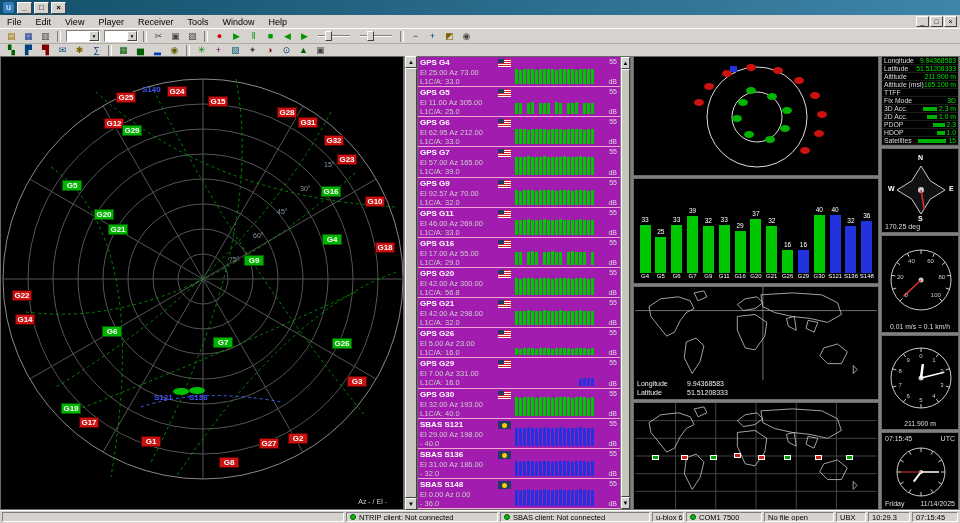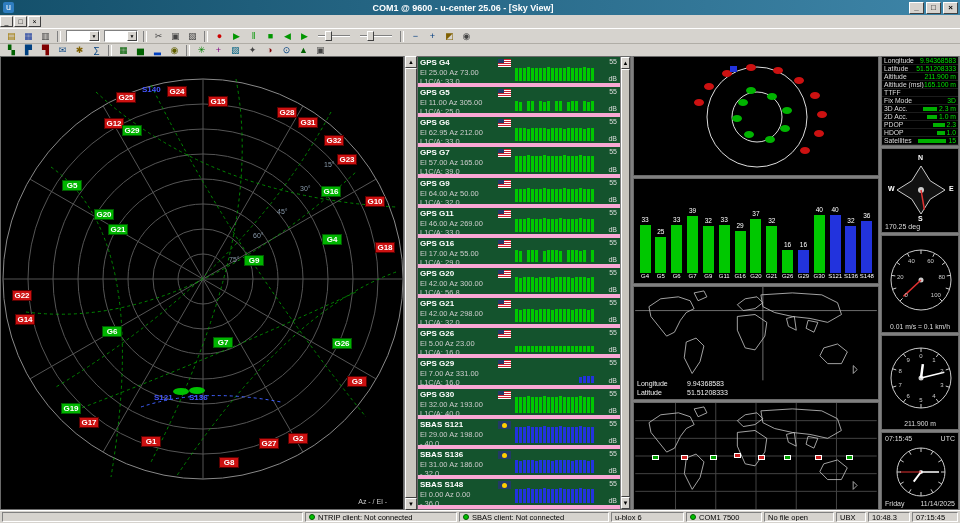--- a/index.html
+++ b/index.html
@@ -50,21 +50,21 @@
   
   .sat{position:absolute;min-width:20px;height:11px;font-size:8px;font-weight:bold;line-height:10px;text-align:center;color:#fff;padding:0 1px;}
   .sat.tracked{background:#00b400;border:1px solid #005a00;}
   .sat.visible{background:#cc1111;border:1px solid #5a0000;}
   .sat.sbas{background:transparent;color:#4455ff;}
   .blob{position:absolute;width:16px;height:7px;border-radius:50%;background:#00c000;}
   .el-label{position:absolute;color:#8899aa;font-size:7px;}
   #sky-corner{position:absolute;right:16px;bottom:4px;color:#ccc;font-size:7px;}
   
   #sig-rows{position:absolute;left:0;top:0;right:10px;bottom:0;display:flex;flex-direction:column;}
-  .sig-row{position:relative;flex:1;border-bottom:4px solid #f9a8d4;background:#14532d;}
+  .sig-row{position:relative;flex:1;border-bottom:1px solid #f9a8d4;background:#a21caf;}
   .sig-name{position:absolute;left:2px;top:1px;font-size:8px;font-weight:bold;color:#fff;white-space:nowrap;}
   .sig-elaz{position:absolute;left:2px;top:11px;font-size:7.5px;color:#ccc;white-space:nowrap;}
   .sig-sig{position:absolute;left:2px;top:20px;font-size:7.5px;color:#ccc;white-space:nowrap;}
   .flag{position:absolute;left:80px;top:2px;width:13px;height:8px;}
   .flag.us{background:repeating-linear-gradient(#c23 0 1px,#fff 1px 2px);}
   .flag.us::after{content:"";position:absolute;left:0;top:0;width:6px;height:4px;background:#223a66;}
   .flag.eu{background:#223a66;}
   .flag.eu::after{content:"";position:absolute;left:4px;top:2px;width:5px;height:5px;background:#fc0;border-radius:50%;}
   .sig-chart{position:absolute;left:97px;right:26px;top:2px;bottom:2px;display:flex;align-items:flex-end;overflow:hidden;}
   .sig-bar{width:3px;margin-right:1px;flex:0 0 auto;}
@@ -102,29 +102,38 @@
   .status-seg{height:10px;border:1px solid;border-color:#808080 #fff #fff #808080;display:flex;align-items:center;font-size:7.5px;color:#000;padding:0 3px;white-space:nowrap;overflow:hidden;}
   .status-dot{width:6px;height:6px;border-radius:50%;background:#00c000;border:1px solid #005a00;margin-right:3px;flex:0 0 auto;}
 </style>
 </head>
 <body>
 
 <div id="root">
 
   <div id="titlebar">
     <div id="title-icon">u</div>
-    <div id="title-text">COM1 @ 9600 - u-center 25.06 - [Sky View]</div>
     <div class="tb-btns">
       <div class="wbtn">_</div>
       <div class="wbtn">□</div>
       <div class="wbtn">×</div>
     </div>
   </div>
 
   <div id="menubar">
+    <div id="menu-items">
+        <div class="menu-item">File</div>
+        <div class="menu-item">Edit</div>
+        <div class="menu-item">View</div>
+        <div class="menu-item">Player</div>
+        <div class="menu-item">Receiver</div>
+        <div class="menu-item">Tools</div>
+        <div class="menu-item">Window</div>
+        <div class="menu-item">Help</div>
+      </div>
     <div class="mdi-btns">
       <div class="mdi-btn">_</div>
       <div class="mdi-btn">□</div>
       <div class="mdi-btn">×</div>
     </div>
   </div>
 
   <div id="toolbar1">
       <div class="tbtn" style="color: rgb(160, 120, 0);">▤</div>
       <div class="tbtn" style="color: rgb(32, 64, 160);">▦</div>
@@ -380,21 +389,21 @@
             <div class="sig-bar" style="height: 72.7273%; background: rgb(0, 200, 0);"></div>
             <div class="sig-bar" style="height: 70.9091%; background: rgb(0, 200, 0);"></div>
             <div class="sig-bar" style="height: 70.9091%; background: rgb(0, 200, 0);"></div>
             <div class="sig-bar" style="height: 69.0909%; background: rgb(0, 200, 0);"></div>
           </div>
           <div class="sig-max">55</div>
           <div class="sig-unit">dB</div>
         </div>
         <div class="sig-row">
           <div class="sig-name">GPS G9</div>
-          <div class="sig-elaz">El 64.00 Az 50.00</div>
+          <div class="sig-elaz">El 92.57 Az 70.00</div>
           <div class="sig-sig">L1C/A: 32.0</div>
           <div class="flag us"></div>
           <div class="sig-chart">
             <div class="sig-bar" style="height: 58.1818%; background: rgb(0, 200, 0);"></div>
             <div class="sig-bar" style="height: 56.3636%; background: rgb(0, 200, 0);"></div>
             <div class="sig-bar" style="height: 58.1818%; background: rgb(0, 200, 0);"></div>
             <div class="sig-bar" style="height: 60%; background: rgb(0, 200, 0);"></div>
             <div class="sig-bar" style="height: 58.1818%; background: rgb(0, 200, 0);"></div>
             <div class="sig-bar" style="height: 56.3636%; background: rgb(0, 200, 0);"></div>
             <div class="sig-bar" style="height: 58.1818%; background: rgb(0, 200, 0);"></div>
@@ -1042,34 +1051,34 @@
         <span></span>
       </div>
       <div class="status-seg" style="width: 152px;">
         <span class="status-dot"></span>
         <span>NTRIP client: Not connected</span>
       </div>
       <div class="status-seg" style="width: 150px;">
         <span class="status-dot"></span>
         <span>SBAS client: Not connected</span>
       </div>
-      <div class="status-seg" style="width: 73px;">
+      <div class="status-seg" style="width: 32px;">
         <span>u-blox 6</span>
       </div>
       <div class="status-seg" style="width: 76px;">
         <span class="status-dot"></span>
         <span>COM1 7500</span>
       </div>
       <div class="status-seg" style="width: 70px;">
         <span>No file open</span>
       </div>
       <div class="status-seg" style="width: 30px;">
         <span>UBX</span>
       </div>
       <div class="status-seg" style="width: 42px;">
-        <span>10:48.3</span>
+        <span>10:29.3</span>
       </div>
       <div class="status-seg" style="width: 46px;">
         <span>07:15:45</span>
       </div>
     </div>
 
 </div>
 
 </body></html>

